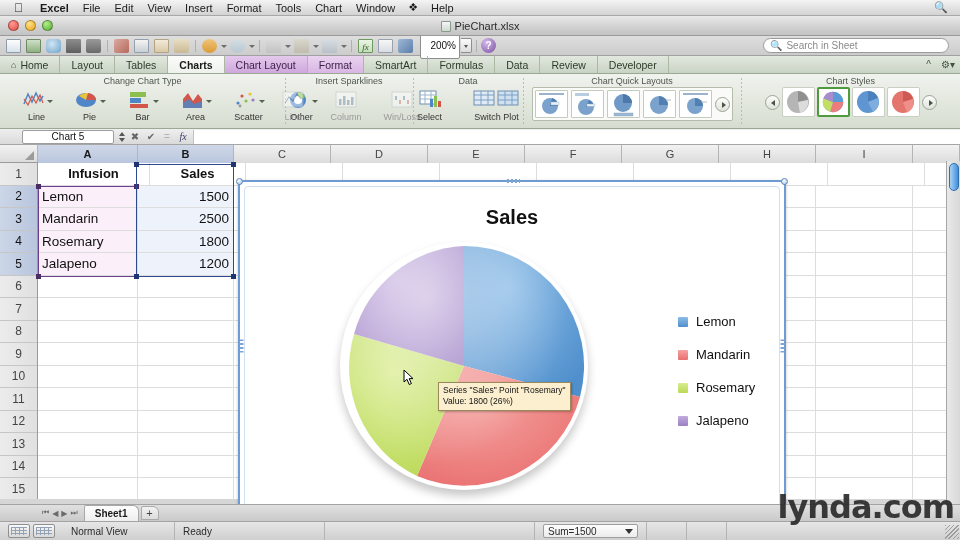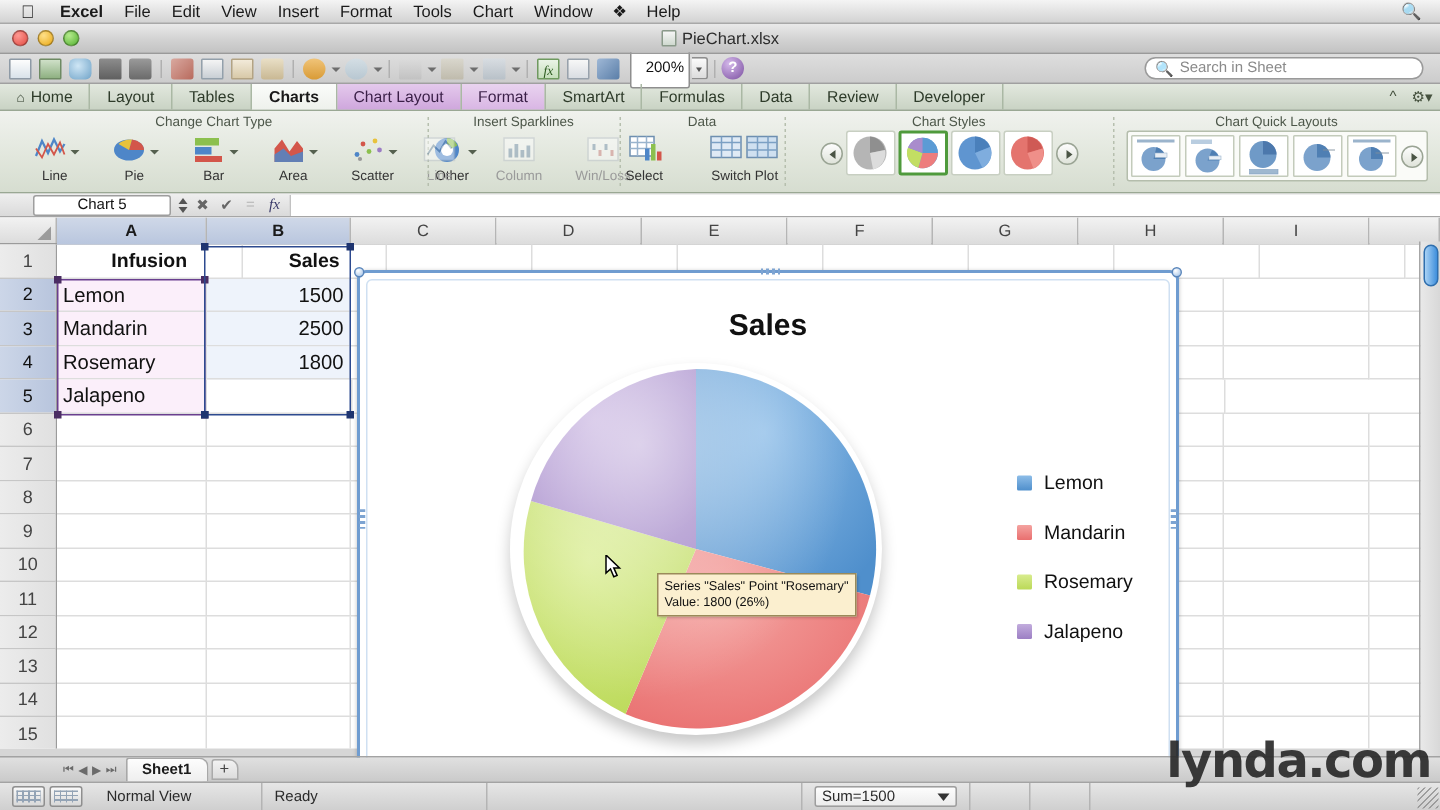--- a/index.html
+++ b/index.html
@@ -552,20 +552,65 @@
                   <line x1="33" y1="4" x2="33" y2="18"></line>
                   <line x1="40" y1="4" x2="40" y2="18"></line>
                 </g>
               </svg>
           </div>
           <span class="lab">Switch Plot</span>
         </div>
       </div>
     </div>
 
+    <div class="grp" style="width:218px">
+      <div class="grp-title">Chart Quick Layouts</div>
+      <div class="qlay">
+        <div class="qthumb">
+          <svg width="31" height="26" viewBox="0 0 31 26">
+              <rect x="3" y="2" width="25" height="2" fill="#9bb4cc"></rect>
+              <circle cx="14" cy="15" r="8" fill="#7ba2cc"></circle>
+              <path d="M14 15 L22 15 A8 8 0 0 0 16 7 Z" fill="#4f7fb3"></path>
+              <rect x="15" y="11" width="8" height="3" fill="#e8eef5" stroke="#9bb4cc" stroke-width=".4"></rect>
+            </svg>
+        </div>
+        <div class="qthumb">
+          <svg width="31" height="26" viewBox="0 0 31 26">
+              <rect x="3" y="2" width="14" height="3" fill="#b9cde0"></rect>
+              <circle cx="14" cy="16" r="8" fill="#7ba2cc"></circle>
+              <path d="M14 16 L22 16 A8 8 0 0 0 17 9 Z" fill="#4f7fb3"></path>
+              <rect x="15" y="13" width="8" height="2.5" fill="#e8eef5" stroke="#9bb4cc" stroke-width=".4"></rect>
+            </svg>
+        </div>
+        <div class="qthumb">
+          <svg width="31" height="26" viewBox="0 0 31 26">
+              <circle cx="15" cy="12" r="9" fill="#6f9ac7"></circle>
+              <path d="M15 12 L15 3 A9 9 0 0 1 24 12 Z" fill="#4c78ac"></path>
+              <rect x="6" y="22" width="19" height="3" fill="#9fb8d0" stroke="#7f9ec0" stroke-width=".4"></rect>
+            </svg>
+        </div>
+        <div class="qthumb">
+          <svg width="31" height="26" viewBox="0 0 31 26">
+              <circle cx="15" cy="14" r="9" fill="#7ba2cc"></circle>
+              <path d="M15 14 L15 5 A9 9 0 0 1 24 14 Z" fill="#4f7fb3"></path>
+              <line x1="19" y1="9" x2="27" y2="9" stroke="#7f8e9c" stroke-width=".6"></line>
+            </svg>
+        </div>
+        <div class="qthumb">
+          <svg width="31" height="26" viewBox="0 0 31 26">
+              <rect x="3" y="2" width="25" height="2" fill="#9bb4cc"></rect>
+              <circle cx="15" cy="15" r="8" fill="#7ba2cc"></circle>
+              <path d="M15 15 L15 7 A8 8 0 0 1 23 15 Z" fill="#4f7fb3"></path>
+              <line x1="18" y1="11" x2="27" y2="11" stroke="#7f8e9c" stroke-width=".6"></line>
+            </svg>
+        </div>
+        <div class="arrbtn r"></div>
+      </div>
+    </div>
+
     <div class="grp" style="width:auto;flex:1">
       <div class="grp-title">Chart Styles</div>
       <div class="stylebox">
         <div class="arrbtn l"></div>
         <div class="sthumb">
           <svg width="31" height="28" viewBox="0 0 31 28">
               <circle cx="15" cy="14" r="11" fill="#b5b5b5"></circle>
               <path d="M15 14 L15 3 A11 11 0 0 1 25 12 Z" fill="#8f8f8f"></path>
               <path d="M15 14 L25 12 A11 11 0 0 1 17 25 Z" fill="#dcdcdc"></path>
             </svg>
@@ -584,65 +629,20 @@
               <circle cx="15" cy="14" r="11" fill="#5f95d0"></circle>
               <path d="M15 14 L15 3 A11 11 0 0 1 25 10 Z" fill="#4a80bb"></path>
               <path d="M15 14 L25 10 A11 11 0 0 1 20 24 Z" fill="#7fadde"></path>
             </svg>
         </div>
         <div class="sthumb">
           <svg width="31" height="28" viewBox="0 0 31 28">
               <circle cx="15" cy="14" r="11" fill="#e4746e"></circle>
               <path d="M15 14 L15 3 A11 11 0 0 1 25 11 Z" fill="#cf5a55"></path>
               <path d="M15 14 L25 11 A11 11 0 0 1 19 24.5 Z" fill="#ef8f89"></path>
-            </svg>
-        </div>
-        <div class="arrbtn r"></div>
-      </div>
-    </div>
-
-    <div class="grp" style="width:218px">
-      <div class="grp-title">Chart Quick Layouts</div>
-      <div class="qlay">
-        <div class="qthumb">
-          <svg width="31" height="26" viewBox="0 0 31 26">
-              <rect x="3" y="2" width="25" height="2" fill="#9bb4cc"></rect>
-              <circle cx="14" cy="15" r="8" fill="#7ba2cc"></circle>
-              <path d="M14 15 L22 15 A8 8 0 0 0 16 7 Z" fill="#4f7fb3"></path>
-              <rect x="15" y="11" width="8" height="3" fill="#e8eef5" stroke="#9bb4cc" stroke-width=".4"></rect>
-            </svg>
-        </div>
-        <div class="qthumb">
-          <svg width="31" height="26" viewBox="0 0 31 26">
-              <rect x="3" y="2" width="14" height="3" fill="#b9cde0"></rect>
-              <circle cx="14" cy="16" r="8" fill="#7ba2cc"></circle>
-              <path d="M14 16 L22 16 A8 8 0 0 0 17 9 Z" fill="#4f7fb3"></path>
-              <rect x="15" y="13" width="8" height="2.5" fill="#e8eef5" stroke="#9bb4cc" stroke-width=".4"></rect>
-            </svg>
-        </div>
-        <div class="qthumb">
-          <svg width="31" height="26" viewBox="0 0 31 26">
-              <circle cx="15" cy="12" r="9" fill="#6f9ac7"></circle>
-              <path d="M15 12 L15 3 A9 9 0 0 1 24 12 Z" fill="#4c78ac"></path>
-              <rect x="6" y="22" width="19" height="3" fill="#9fb8d0" stroke="#7f9ec0" stroke-width=".4"></rect>
-            </svg>
-        </div>
-        <div class="qthumb">
-          <svg width="31" height="26" viewBox="0 0 31 26">
-              <circle cx="15" cy="14" r="9" fill="#7ba2cc"></circle>
-              <path d="M15 14 L15 5 A9 9 0 0 1 24 14 Z" fill="#4f7fb3"></path>
-              <line x1="19" y1="9" x2="27" y2="9" stroke="#7f8e9c" stroke-width=".6"></line>
-            </svg>
-        </div>
-        <div class="qthumb">
-          <svg width="31" height="26" viewBox="0 0 31 26">
-              <rect x="3" y="2" width="25" height="2" fill="#9bb4cc"></rect>
-              <circle cx="15" cy="15" r="8" fill="#7ba2cc"></circle>
-              <path d="M15 15 L15 7 A8 8 0 0 1 23 15 Z" fill="#4f7fb3"></path>
-              <line x1="18" y1="11" x2="27" y2="11" stroke="#7f8e9c" stroke-width=".6"></line>
             </svg>
         </div>
         <div class="arrbtn r"></div>
       </div>
     </div>
   </div>
 
   <div class="fbar">
     <div class="namebox">Chart 5</div>
     <div class="stepper"></div>
@@ -684,21 +684,21 @@
         <div class="rh">11</div>
         <div class="rh">12</div>
         <div class="rh">13</div>
         <div class="rh">14</div>
         <div class="rh">15</div>
 
       </div>
 
       <div class="cells">
         <div class="crow">
-          <div class="cell hdrcell" style="width:124px">Infusion</div>
+          <div class="cell hdrcell" style="width:112px">Infusion</div>
           <div class="cell hdrcell" style="width:96px">Sales</div>
           <div class="cell" style="width:97px"></div>
           <div class="cell" style="width:97px"></div>
           <div class="cell" style="width:97px"></div>
           <div class="cell" style="width:97px"></div>
           <div class="cell" style="width:97px"></div>
           <div class="cell" style="width:97px"></div>
           <div class="cell" style="width:97px"></div>
           <div class="cell" style="flex:1"></div>
         </div>
@@ -733,20 +733,21 @@
           <div class="cell" style="width:97px"></div>
           <div class="cell" style="width:97px"></div>
           <div class="cell" style="width:97px"></div>
           <div class="cell" style="width:97px"></div>
           <div class="cell" style="width:97px"></div>
           <div class="cell" style="width:97px"></div>
           <div class="cell" style="flex:1"></div>
         </div>
         <div class="crow">
           <div class="cell tintA" style="width:100px">Jalapeno</div>
+          <div class="cell num tintB" style="width:96px">1200</div>
           <div class="cell" style="width:97px"></div>
           <div class="cell" style="width:97px"></div>
           <div class="cell" style="width:97px"></div>
           <div class="cell" style="width:97px"></div>
           <div class="cell" style="width:97px"></div>
           <div class="cell" style="width:97px"></div>
           <div class="cell" style="width:97px"></div>
           <div class="cell" style="flex:1"></div>
         </div>
         <div class="crow">

